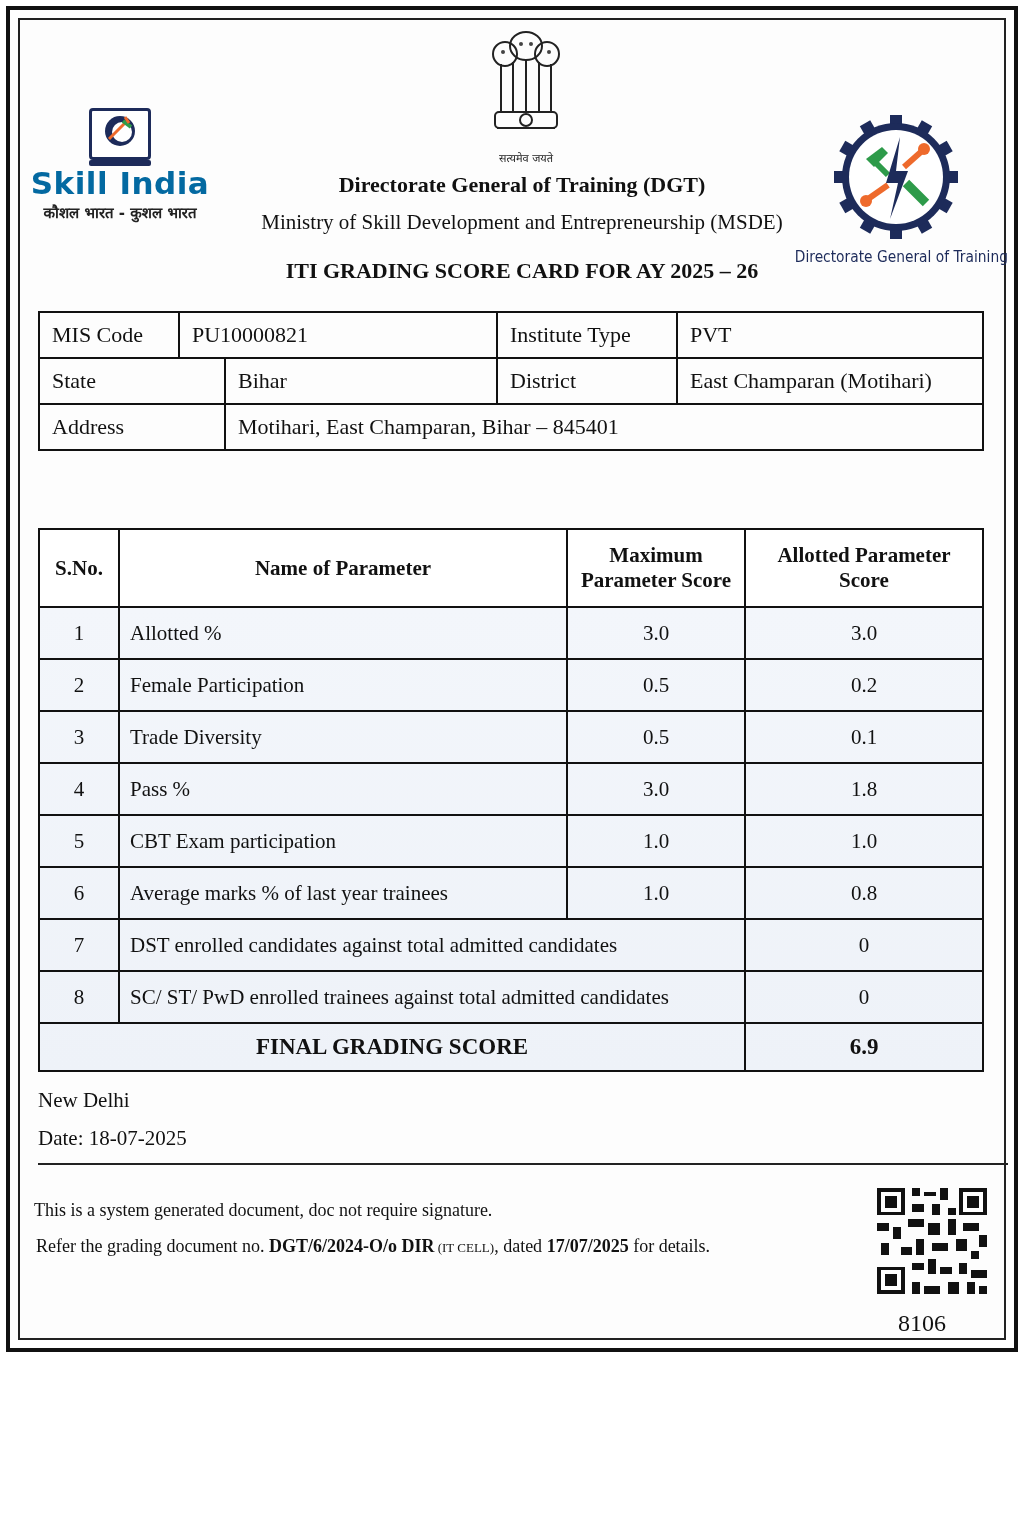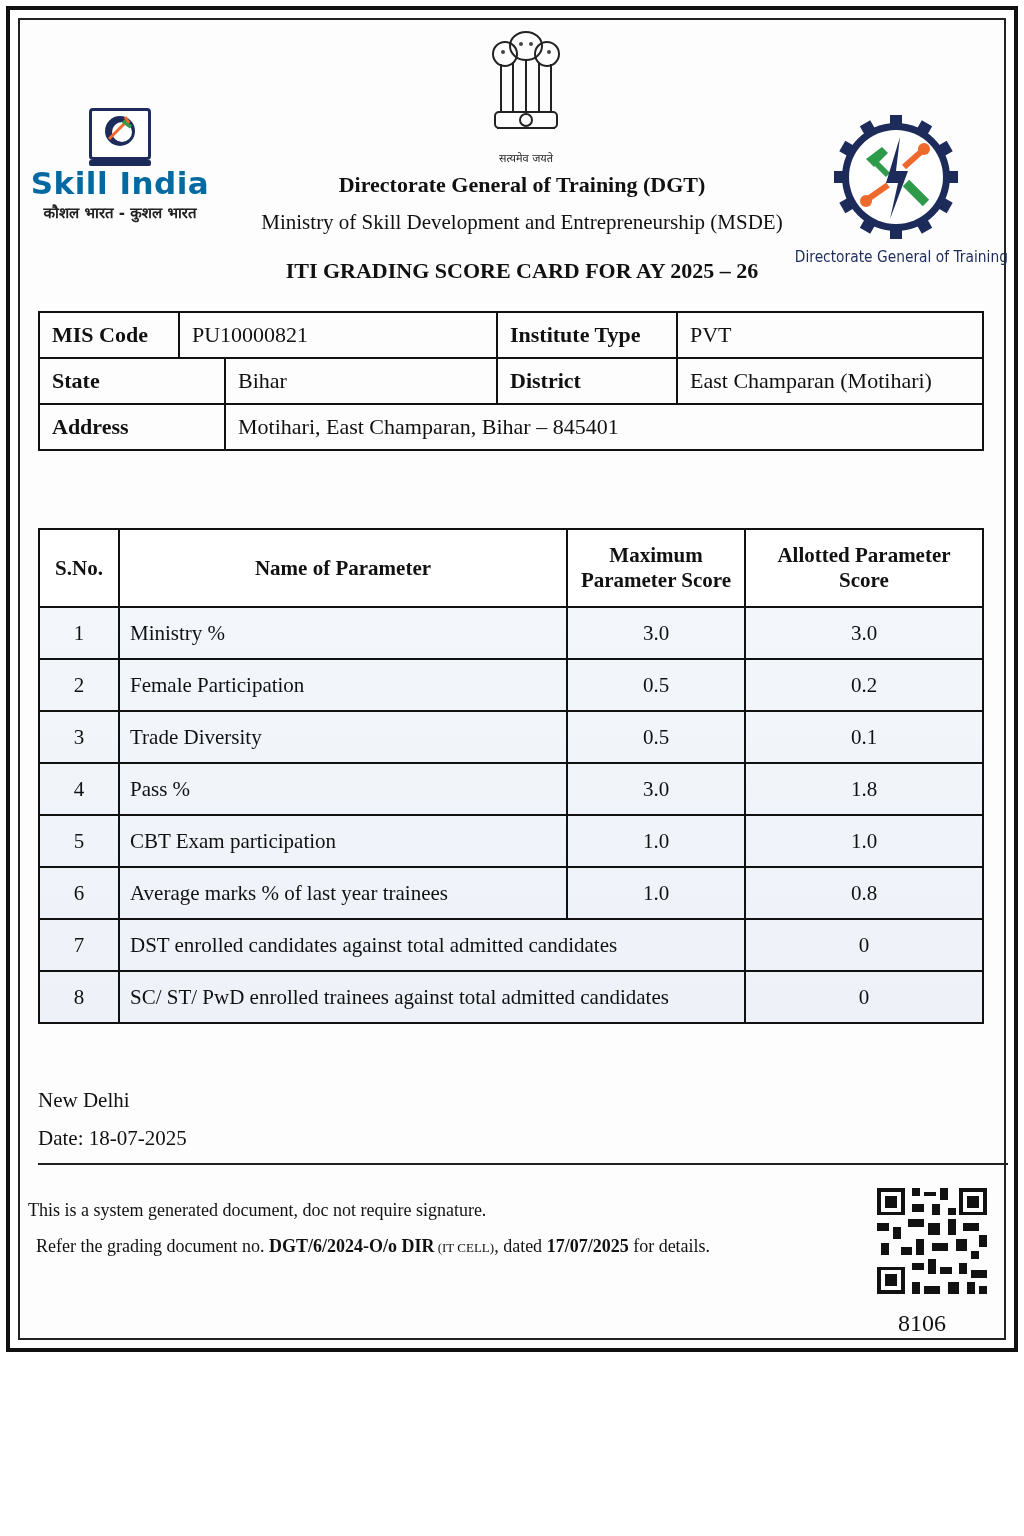--- a/index.html
+++ b/index.html
@@ -15,34 +15,34 @@
   .emblem{left:478px;top:24px;width:96px;text-align:center;}
   .emblem-motto{font-family:"DejaVu Sans",sans-serif;font-size:11px;color:#222;margin-top:4px;}
   .dgt-title{left:220px;top:172px;width:604px;text-align:center;font-weight:bold;font-size:22px;}
   .dgt-sub{left:220px;top:210px;width:604px;text-align:center;font-size:21px;}
   .card-title{left:220px;top:258px;width:604px;text-align:center;font-weight:bold;font-size:22px;}
   .dgt-logo{left:786px;top:112px;width:220px;text-align:center;}
   .dgt-logo-caption{font-family:"DejaVu Sans","Liberation Sans",sans-serif;font-size:15px;color:#1d2b5a;transform:scaleX(0.92);white-space:nowrap;margin-top:2px;}
   table{border-collapse:collapse;}
   .info{position:absolute;left:38px;top:311px;width:946px;font-size:22px;}
   .info td{border:2px solid #111;padding:0 12px;height:44px;vertical-align:middle;}
-  .info .lbl{font-weight:bold;}
+  .info .lbl{font-weight:normal;}
   .params{position:absolute;left:38px;top:528px;width:946px;font-size:21px;background:linear-gradient(180deg,#fff 0,#fff 78px,#f3f6fb 78px,#eef2f8 100%);}
   .params td,.params th{border:2px solid #111;vertical-align:middle;}
   .params th{font-weight:bold;height:74px;background:#fff;}
   .params td{height:48px;}
   .c-sno{width:76px;text-align:center;}
   .c-name{padding-left:10px;text-align:left;}
   .c-max{width:174px;text-align:center;}
   .c-all{width:234px;text-align:center;}
   .final td{height:44px;font-weight:bold;font-size:23px;}
   .place{left:38px;top:1088px;font-size:21px;}
   .date{left:38px;top:1126px;font-size:21px;}
   .rule{left:38px;top:1163px;width:970px;height:2px;background:#222;}
-  .note1{left:28px;top:1200px;font-size:18px;}
+  .note1{left:34px;top:1200px;font-size:18px;}
   .note2{left:36px;top:1236px;font-size:18px;}
   .note2 b{font-weight:bold;}
   .sc{font-size:13px;}
   .qr{left:876px;top:1188px;width:112px;height:106px;}
   .qr-num{left:898px;top:1310px;font-size:24px;}
 </style>
 </head>
 <body>
 
 <div class="outer">
@@ -160,21 +160,21 @@
       </th>
       <th class="c-all">
         <div>Allotted Parameter</div>
         <div>Score</div>
       </th>
     </tr>
   </thead>
   <tbody id="param-body">
     <tr>
         <td class="c-sno">1</td>
-        <td class="c-name">Ministry %</td>
+        <td class="c-name">Allotted %</td>
         <td class="c-max">3.0</td>
         <td class="c-all">3.0</td>
       </tr>
     <tr>
         <td class="c-sno">2</td>
         <td class="c-name">Female Participation</td>
         <td class="c-max">0.5</td>
         <td class="c-all">0.2</td>
       </tr>
     <tr>
@@ -204,20 +204,24 @@
     <tr>
         <td class="c-sno">7</td>
         <td class="c-name" colspan="2" style="white-space:nowrap">DST enrolled candidates against total admitted candidates</td>
         <td class="c-all">0</td>
       </tr>
     <tr>
         <td class="c-sno">8</td>
         <td class="c-name" colspan="2" style="white-space:nowrap">SC/ ST/ PwD enrolled trainees against total admitted candidates</td>
         <td class="c-all">0</td>
       </tr>
+    <tr class="final">
+      <td colspan="3" style="text-align:center">FINAL GRADING SCORE</td>
+      <td class="c-all">6.9</td>
+    </tr>
   </tbody>
 </table>
 
 <div class="abs place">New Delhi</div>
 <div class="abs date">Date: 18-07-2025</div>
 <div class="abs rule"></div>
 <div class="abs note1">This is a system generated document, doc not require signature.</div>
 <div class="abs note2"><span>Refer the grading document no. </span><b>DGT/6/2024-O/o DIR</b><span class="sc"> (IT CELL)</span><span>, dated </span><b>17/07/2025</b><span> for details.</span></div>
 
 <svg class="abs qr" viewBox="0 0 28 27" shape-rendering="crispEdges">

